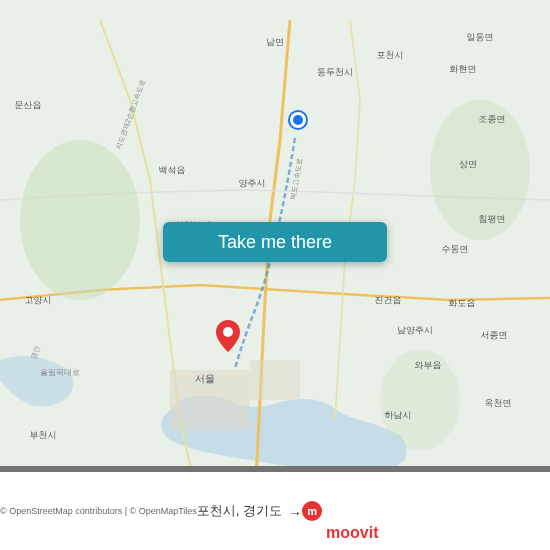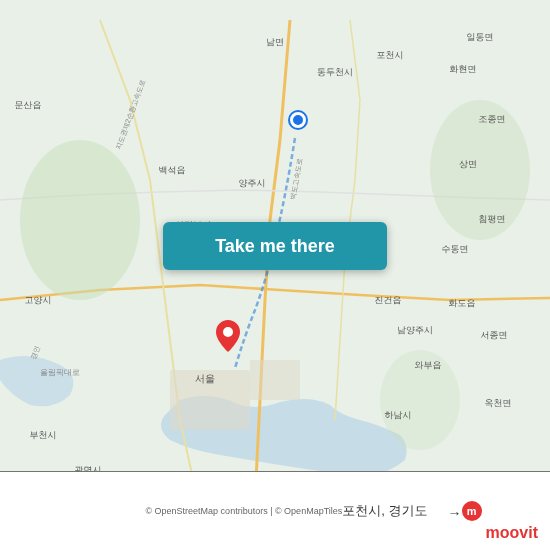--- a/index.html
+++ b/index.html
@@ -26,27 +26,27 @@
       top: 0; left: 0;
       width: 100%; height: 100%;
     }
 
     
     #take-me-there-btn {
       position: absolute;
       top: 222px;
       left: 163px;
       width: 224px;
-      height: 48px;
+      height: 40px;
       background-color: #2196a8;
       color: white;
       border: none;
       border-radius: 6px;
       font-size: 18px;
-      font-weight: 700;
+      font-weight: 400;
       cursor: pointer;
       display: flex;
       align-items: center;
       justify-content: center;
       box-shadow: 0 2px 8px rgba(0,0,0,0.3);
     }
 
     
     #origin-marker {
       position: absolute;
@@ -77,36 +77,36 @@
       height: 32px;
     }
 
     
     #bottom-bar {
       position: absolute;
       bottom: 0;
       left: 0;
       width: 100%;
       background: white;
-      border-top: 1px solid #737373;
-      padding: 8px 12px;
-      display: flex;
-      align-items: center;
-      justify-content: flex-end;
+      border-top: 6px solid #737373;
+      padding: 8px 0;
+      display: flex;
+      align-items: center;
+      justify-content: flex-start;
     }
 
     #attribution {
       font-size: 9px;
       color: #666;
     }
 
     #route-info {
       display: flex;
       align-items: center;
-      gap: 20px;
+      gap: 6px;
       font-size: 13px;
       color: #333;
     }
 
     #arrow-icon {
       font-size: 14px;
       color: #333;
     }
 
     #moovit-logo {

